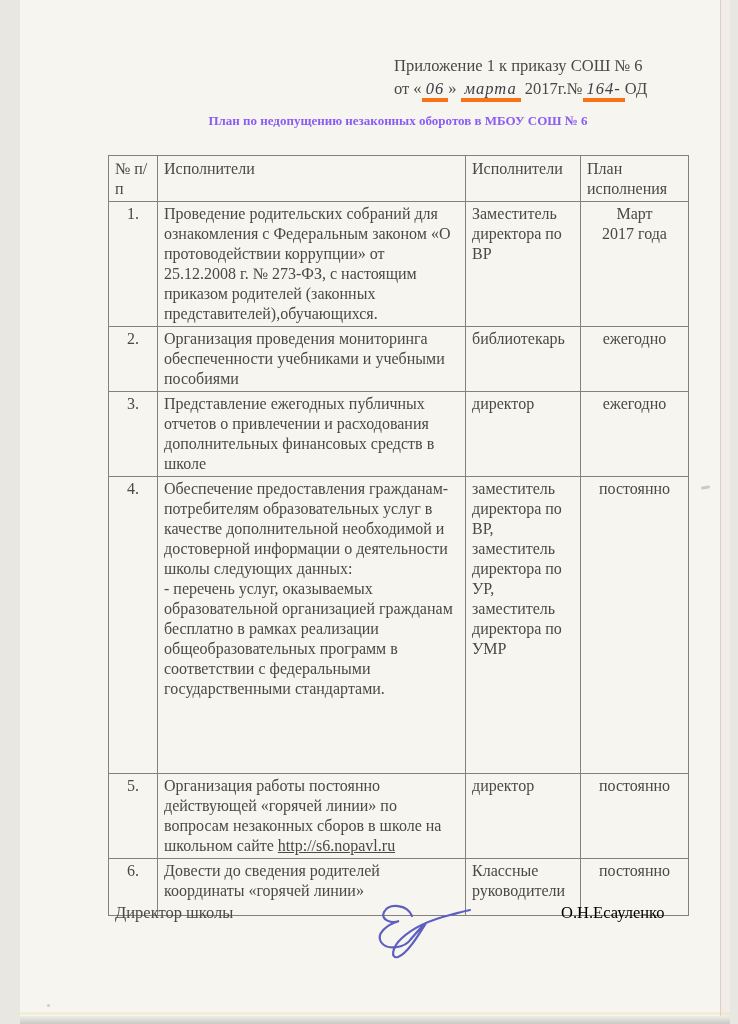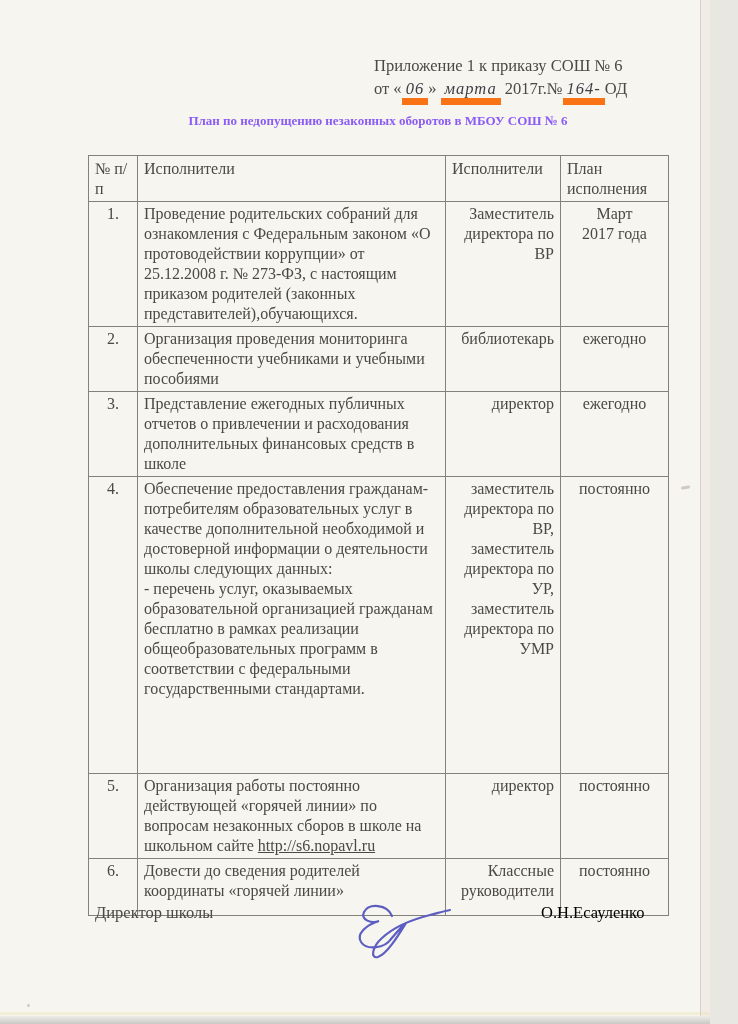--- a/index.html
+++ b/index.html
@@ -3,41 +3,42 @@
 <meta charset="utf-8">
 <style>
   html,body { margin:0; padding:0; background:#e9e7e2; }
   .page {
     position:relative;
     width:710px; height:1024px;
     background:#f7f5ef;
     font-family:"Liberation Serif","DejaVu Serif",serif;
     color:#45443f;
     overflow:hidden;
+    margin-left:20px;
   }
   
   .scan-right-line { position:absolute; left:700px; top:0; width:1px; height:1024px; background:#d6d1ca; }
   .scan-right-strip { position:absolute; left:701px; top:0; width:37px; height:1024px; background:#f2ece7; }
   .scan-bottom-strip { position:absolute; left:0; bottom:0; width:738px; height:8px;
     background:linear-gradient(#eeede8, #c9c9c5); }
   .scan-bottom-tint { position:absolute; left:0; bottom:9px; width:738px; height:3px;
     background:rgba(232,220,160,0.30); }
   .scan-dash { position:absolute; left:681px; top:486px; width:9px; height:3px;
     background:#c4beb5; transform:rotate(-8deg); border-radius:2px; opacity:.8; }
   .scan-dot { position:absolute; left:27px; top:1004px; width:3px; height:3px;
     background:#cfccc4; border-radius:50%; }
 
   .header-block {
     position:absolute; left:374px; top:54px;
     font-size:16.5px; line-height:23px; color:#4a4944;
   }
   .hand {
     font-style:italic;
     color:#3f3e46;
-    border-bottom:7px solid #f97316;
+    border-bottom:4px solid #f97316;
     padding:0 4px;
     letter-spacing:1px;
   }
   .doc-title {
     position:absolute; left:88px; top:113px; width:580px;
     text-align:center; font-weight:bold; font-size:13px; color:#8b5cf6;
   }
 
   table.plan {
     position:absolute; left:88px; top:155px;
@@ -51,21 +52,21 @@
     font-weight:normal;
     overflow:hidden;
   }
   .col-num  { width:49px; }
   .col-act  { width:308px; }
   .col-exec { width:115px; }
   .col-dl   { width:108px; }
   .plan th { text-align:left; padding-top:3px; }
   .cell-num { text-align:center; }
   .cell-act { text-align:left; padding-left:8px; white-space:pre-line; }
-  .cell-exec { text-align:right; white-space:pre-line; }
+  .cell-exec { text-align:left; white-space:pre-line; }
   .cell-dl { text-align:center; white-space:pre-line; }
   .url-link { text-decoration:underline; }
 
   .footer-left  { position:absolute; left:95px;  top:903px; font-size:16.5px; color:#4a4944; }
   .footer-right { position:absolute; left:541px; top:903px; font-size:16.5px; color:#000000; }
   .signature { position:absolute; left:332px; top:886px; width:130px; height:80px; }
 </style>
 </head>
 <body>
 

